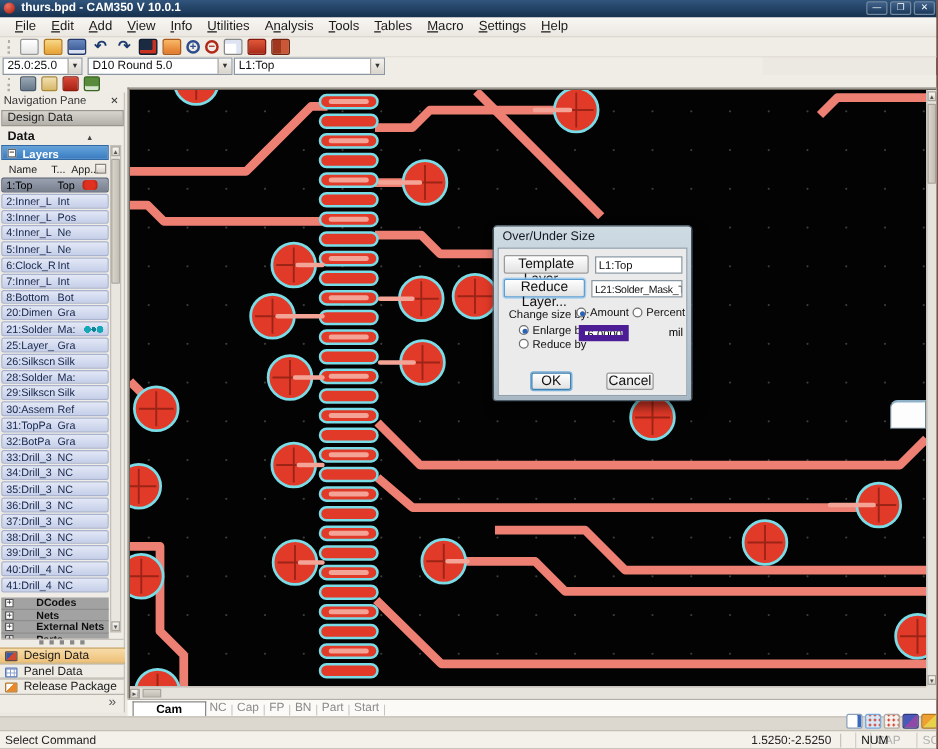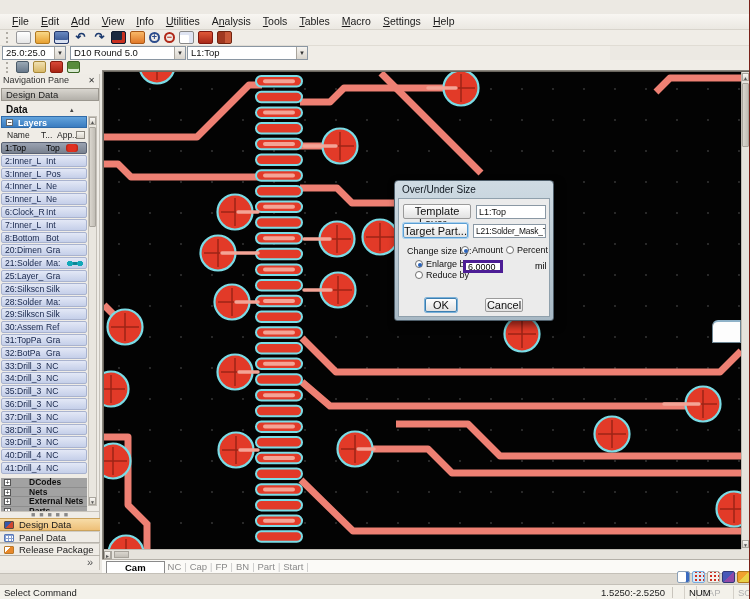--- a/index.html
+++ b/index.html
@@ -115,21 +115,21 @@
   .f1{left:77px;top:6px;width:70px;}
   .f2{left:74px;top:25px;width:73px;font-size:8.4px;letter-spacing:-0.2px;}
   .dlabel{position:absolute;left:8px;top:47px;font-size:9px;color:#101010;}
   .radio{position:absolute;width:8px;height:8px;border:1px solid #707070;border-radius:50%;background:#fff;}
   .radio.on::after{content:"";position:absolute;left:1.5px;top:1.5px;width:4px;height:4px;border-radius:50%;background:#2a62b8;}
   .rlabel{position:absolute;font-size:9px;color:#101010;}
   .r-amount{left:62px;top:47px;} .rl-amount{left:73px;top:46px;}
   .r-percent{left:107px;top:47px;} .rl-percent{left:118px;top:46px;}
   .r-enlarge{left:16px;top:61px;} .rl-enlarge{left:27px;top:60px;}
   .r-reduce{left:16px;top:72px;} .rl-reduce{left:27px;top:71px;}
-  .dinput{position:absolute;left:64px;top:61px;width:40px;height:13px;border:3px solid #4c1d95;font-size:9px;font-family:"Liberation Sans",sans-serif;padding:0 0 0 2px;}
+  .dinput{position:absolute;left:64px;top:61px;width:40px;height:13px;border:5px solid #4c1d95;font-size:9px;font-family:"Liberation Sans",sans-serif;padding:0 0 0 2px;}
   .dunit{position:absolute;left:111px;top:62px;font-size:9px;padding-left:25px;}
   .okbtn{left:26px;top:99px;width:32px;height:14px;border-color:#3c7fb1;box-shadow:0 0 0 1px #7ab0d8;}
   .cancelbtn{left:86px;top:99px;width:38px;height:14px;}
 
   
   .tabbar{position:absolute;left:102px;top:559px;width:648px;height:14px;background:#fbfaf7;border-top:1px solid #b4b0a8;display:flex;align-items:flex-start;padding:1px 0 0 4px;}
   .tab{font-size:9.5px;color:#8a8a8a;padding:0 3px;line-height:12px;}
   .tab.tactive{background:#fff;border:1px solid #8a8a8a;border-bottom:none;color:#000;font-weight:bold;padding:0 18px;}
   .tsep{color:#c0c0c0;font-size:9px;line-height:12px;}
   .gapstrip{position:absolute;left:0;top:573px;width:750px;height:11px;background:#dcd8d0;border-top:1px solid #c4c0b8;}
@@ -147,20 +147,29 @@
   .sb-kbd{position:absolute;top:1px;line-height:13px;border-left:1px solid #d4d0c8;padding-left:4px;}
   .sb-cap{left:696px;color:#b0b0b0;}
   .sb-num{left:684px;color:#111;font-weight:normal;}
   .sb-scrl{left:733px;color:#b0b0b0;}
 </style>
 </head>
 <body>
 
 <div id="win">
 
+  <div class="titlebar">
+    <span class="app-icon"></span>
+    <span class="title-text">thurs.bpd - CAM350 V 10.0.1</span>
+    <span class="winctl">
+        <span class="wbtn">—</span>
+        <span class="wbtn">❐</span>
+        <span class="wbtn">✕</span>
+      </span>
+  </div>
 
   <div class="menubar">
       <span class="menu-item"><u>F</u>ile</span>
       <span class="menu-item"><u>E</u>dit</span>
       <span class="menu-item"><u>A</u>dd</span>
       <span class="menu-item"><u>V</u>iew</span>
       <span class="menu-item"><u>I</u>nfo</span>
       <span class="menu-item"><u>U</u>tilities</span>
       <span class="menu-item">A<u>n</u>alysis</span>
       <span class="menu-item"><u>T</u>ools</span>
@@ -819,21 +828,21 @@
 
   <div class="mini-window"></div>
 
   <div class="dialog">
     <div class="dlg-title">
       <span>Over/Under Size</span>
     </div>
     <div class="dlg-client">
       <button class="dbtn tpl">Template Layer...</button>
       <div class="dfield f1">L1:Top</div>
-      <button class="dbtn tgt">Target Part...</button>
+      <button class="dbtn tgt">Reduce Layer...</button>
       <div class="dfield f2">L21:Solder_Mask_Top</div>
       <div class="dlabel">Change size by:</div>
       <span class="radio on r-amount"></span>
       <span class="rlabel rl-amount">Amount</span>
       <span class="radio r-percent"></span>
       <span class="rlabel rl-percent">Percent</span>
       <span class="radio on r-enlarge"></span>
       <span class="rlabel rl-enlarge">Enlarge by</span>
       <span class="radio r-reduce"></span>
       <span class="rlabel rl-reduce">Reduce by</span>

